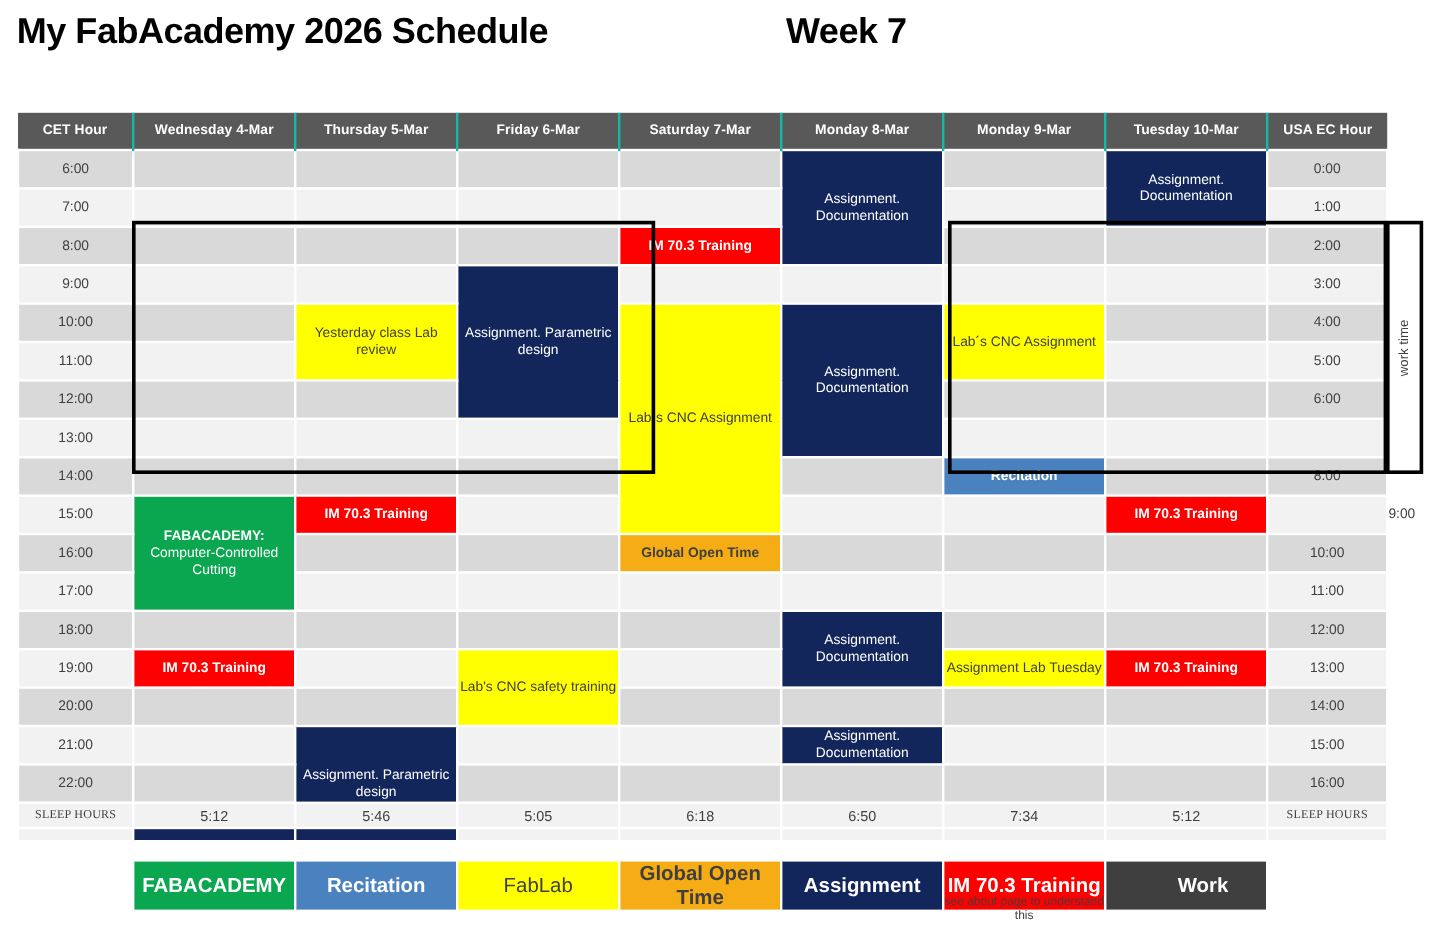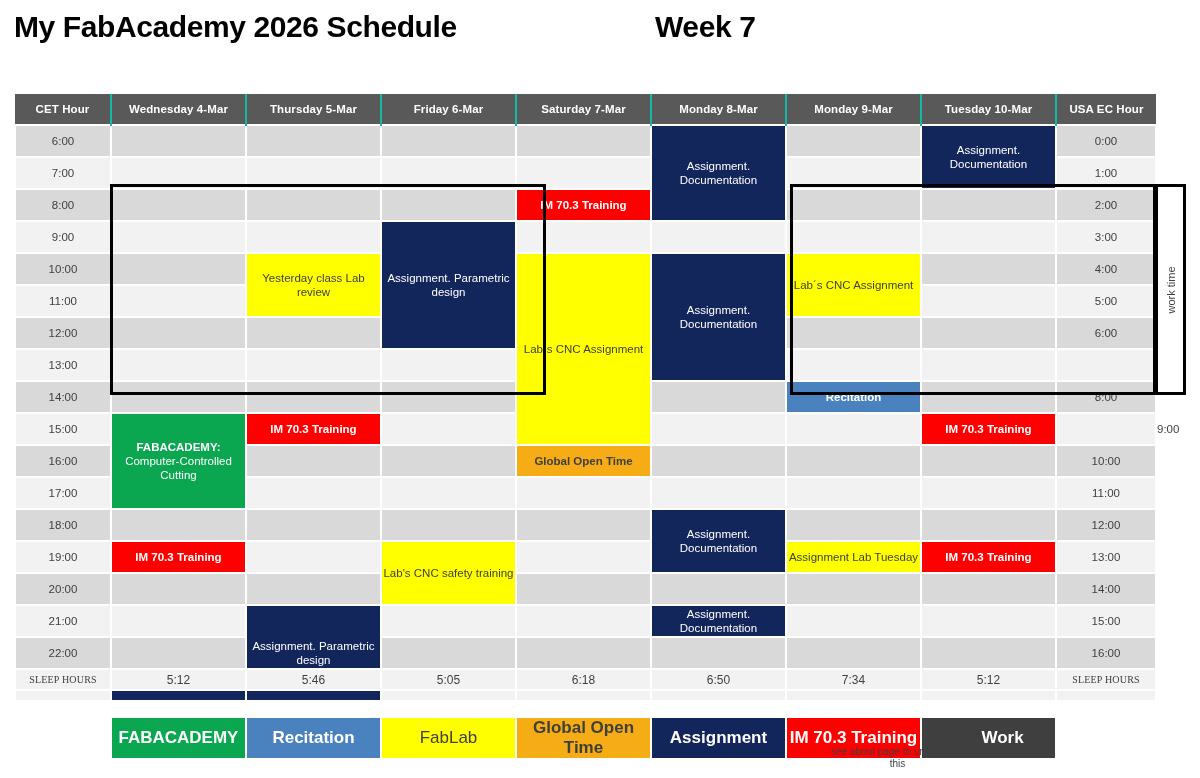--- a/index.html
+++ b/index.html
@@ -98,21 +98,21 @@
   td.leg.green{background:#0aa750;color:#ffffff;font-weight:bold;}
   td.leg.blue{background:#4a81bf;color:#ffffff;font-weight:bold;}
   td.leg.yellow{background:#ffff00;color:#3f3f3f;margin-top:35px;}
   td.leg.orange{background:#f5ac15;color:#3f3f3f;font-weight:bold;}
   td.leg.navy{background:#13265c;color:#ffffff;font-weight:bold;}
   td.leg.red{background:#ff0000;color:#ffffff;font-weight:bold;}
   td.leg.dark{background:#3f3f3f;color:#ffffff;font-weight:bold;padding-left:28px;}
 
   .legend-note{
     position:absolute;left:786px;top:746px;width:135px;
-    text-align:center;font-size:10px;line-height:12px;color:#3f3f3f;margin-left:44px;
+    text-align:center;font-size:10px;line-height:12px;color:#3f3f3f;
   }
 </style>
 </head>
 <body>
 
 <div id="root">
 
   <div class="title-bar">
     <div class="title-main">My FabAcademy 2026 Schedule</div>
     <div class="title-week">Week 7</div>

